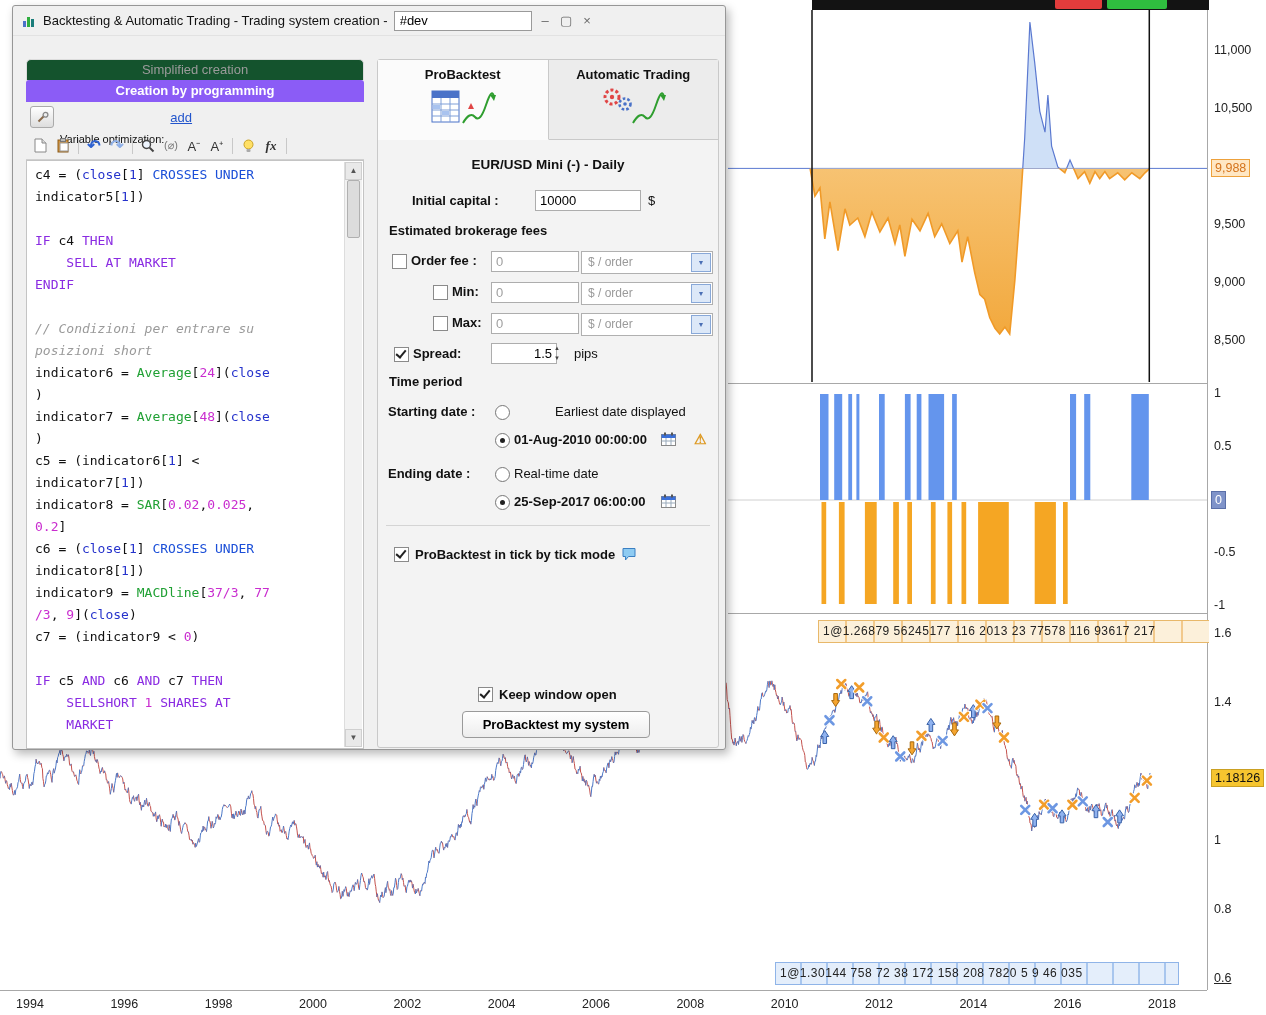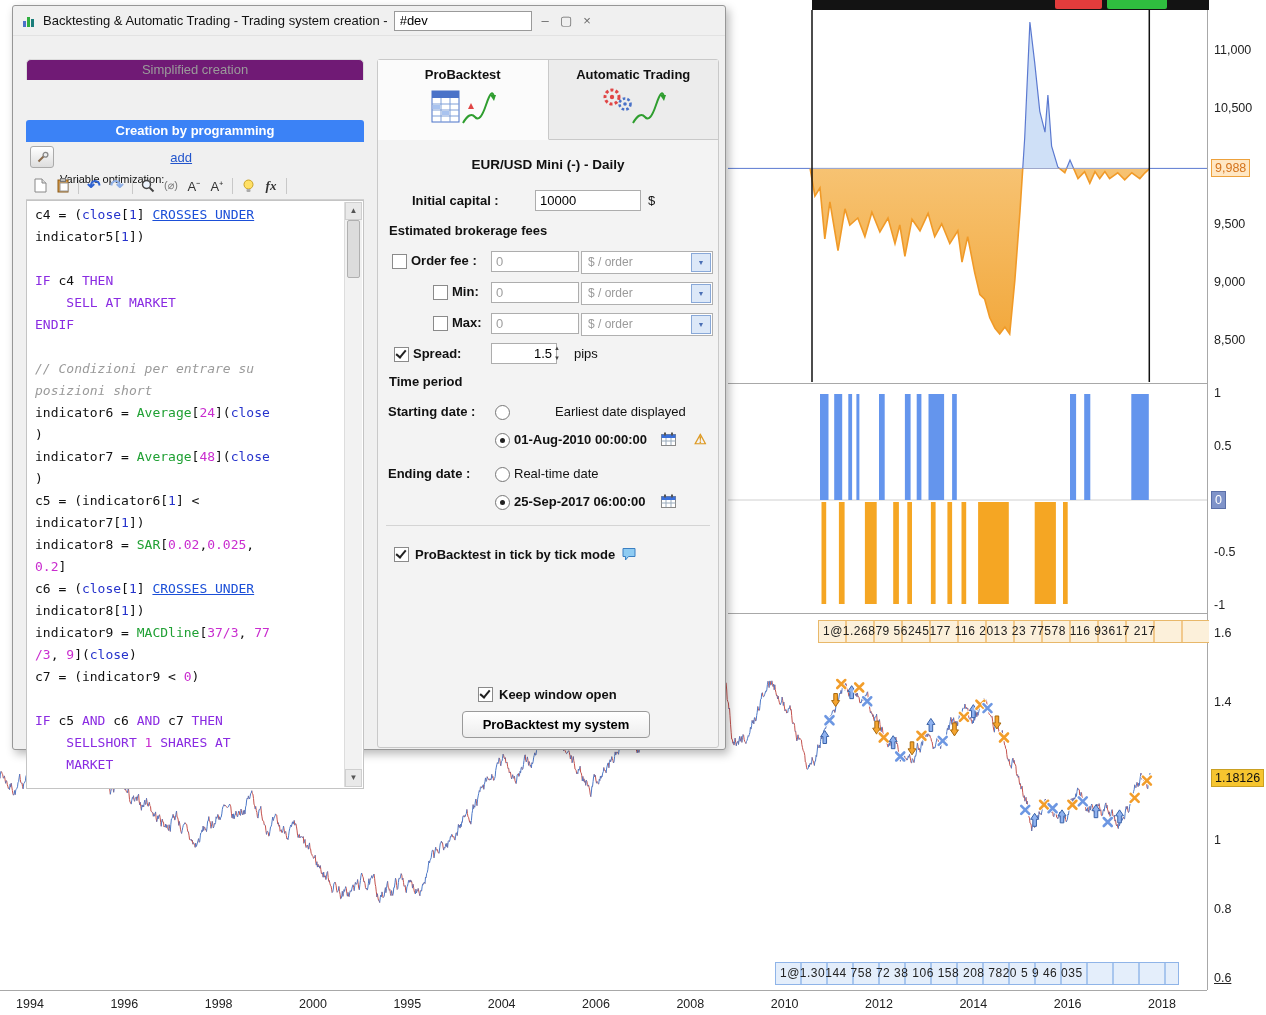--- a/index.html
+++ b/index.html
@@ -36,42 +36,42 @@
           border:1px solid #979797;border-radius:3px;box-shadow:3px 4px 10px rgba(0,0,0,.28);z-index:10;}
   .titlebar{position:absolute;left:0;top:0;right:0;height:29px;display:flex;align-items:center;
             gap:6px;padding:0 8px;border-bottom:1px solid #e2e2e2;}
   .titlebar .title{font-size:13px;white-space:nowrap;}
   .name-input{width:126px;height:18px;border:1px solid #9a9a9a;font-size:13px;padding:0 5px;
               font-family:inherit;}
   .winbtn{width:15px;text-align:center;color:#6a6a6a;font-size:13px;cursor:default;}
   .winbtn:first-of-type{margin-left:auto;}
   
   .leftpane{position:absolute;left:13px;top:53px;width:338px;height:687px;}
-  .tab-simplified{height:20px;background:#701a75;border:1px solid #dcdcdc;border-bottom:none;
+  .tab-simplified{height:20px;background:#14532d;border:1px solid #dcdcdc;border-bottom:none;
       border-radius:5px 5px 0 0;color:#9b9b9b;font-size:13px;text-align:center;line-height:20px;}
-  .tab-programming{height:22px;background:#3b82f6;color:#fff;font-size:13px;font-weight:600;
-      text-align:center;line-height:22px;border-radius:3px 3px 0 0;margin-top:40px;}
+  .tab-programming{height:22px;background:#8b5cf6;color:#fff;font-size:13px;font-weight:600;
+      text-align:center;line-height:22px;border-radius:3px 3px 0 0;}
   .varopt{height:30px;display:flex;align-items:center;gap:6px;padding-left:4px;}
   .varopt-btn{width:22px;height:20px;border:1px solid #aaa;border-radius:3px;
       background:linear-gradient(#fff,#ddd);display:inline-flex;align-items:center;justify-content:center;}
   .varopt-label{font-size:11px;font-weight:400;margin-top:44px;}
   .addlink{font-size:13px;color:#2255cc;text-decoration:underline;cursor:pointer;}
   .toolbar{height:27px;display:flex;align-items:center;gap:7px;padding-left:6px;
            border-bottom:1px solid #d0d0d0;}
   .tsep{width:1px;height:16px;background:#c8c8c8;}
   .tbtn{display:inline-flex;align-items:center;justify-content:center;min-width:16px;height:18px;
         font-size:13px;color:#333;cursor:default;}
   .tbtn.undo{color:#2f62d0;font-size:16px;font-weight:700;}
   .tbtn.redo{color:#8fb0e8;font-size:16px;font-weight:700;}
   .tbtn.fx{font-family:"Liberation Serif",serif;font-style:italic;font-weight:700;}
   .tbtn.cmt{color:#777;font-size:11px;}
   .editor{position:relative;height:587px;background:#fff;border:1px solid #c4c4c4;overflow:hidden;}
   .code{position:absolute;left:0;top:0;right:19px;bottom:0;padding:3px 0 0 8px;
         font-family:"DejaVu Sans Mono",monospace;font-size:13px;line-height:22px;white-space:pre;overflow:hidden;}
-  .tk-d{color:#111;} .tk-b{color:#2633cc;} .tk-o{color:#1b4fd8;text-decoration:underline;} .tk-v{color:#8a2be2;}
+  .tk-d{color:#111;} .tk-b{color:#2633cc;} .tk-o{color:#1b4fd8;} .tk-v{color:#8a2be2;}
   .tk-g{color:#1fa033;} .tk-m{color:#c92ccf;} .tk-c{color:#9a9a9a;font-style:italic;}
   .scrollbar{position:absolute;right:1px;top:1px;bottom:1px;width:17px;background:#f2f2f2;border-left:1px solid #ddd;}
   .sb-up,.sb-down{position:absolute;left:0;right:0;height:16px;font-size:8px;color:#555;
         text-align:center;line-height:16px;background:#e9e9e9;border:1px solid #cfcfcf;}
   .sb-up{top:0;} .sb-down{bottom:0;}
   .sb-thumb{position:absolute;left:2px;right:2px;top:18px;height:56px;background:#dcdcdc;
         border:1px solid #b0b0b0;border-radius:2px;}
   
   .rightpane{position:absolute;left:364px;top:53px;width:340px;height:687px;background:#f3f3f3;
              border:1px solid #c9c9c9;border-radius:3px;}
@@ -219,21 +219,21 @@
       </svg>
     <div class="sep sep1"></div>
     <div class="sep sep2"></div>
     <div class="sep sep3"></div>
     <div class="vborder"></div>
     <div class="topstrip">
       <div class="btn-sell"></div>
       <div class="btn-buy"></div>
     </div>
     <div class="chip-row orange">1@1.26879 56245177 116 2013 23 77578 116 93617 217</div>
-    <div class="chip-row blue">1@1.30144 758 72 38 106 158 208 7820 5 9 46 035</div>
+    <div class="chip-row blue">1@1.30144 758 72 38 172 158 208 7820 5 9 46 035</div>
     <div id="axis-right" class="axis-right">
         <div class="axlbl" style="top: 42px;">11,000</div>
         <div class="axlbl" style="top: 100px;">10,500</div>
         <div class="axlbl hl-orange" style="top: 159.392px;">9,988</div>
         <div class="axlbl" style="top: 216px;">9,500</div>
         <div class="axlbl" style="top: 274px;">9,000</div>
         <div class="axlbl" style="top: 332px;">8,500</div>
         <div class="axlbl" style="top: 385px;">1</div>
         <div class="axlbl" style="top: 438px;">0.5</div>
         <div class="axlbl hl-blue" style="top: 491px;">0</div>
@@ -244,21 +244,21 @@
         <div class="axlbl hl-yellow" style="top: 769.465px;">1.18126</div>
         <div class="axlbl" style="top: 832px;">1</div>
         <div class="axlbl" style="top: 901px;">0.8</div>
         <div class="axlbl" style="top: 970px; text-decoration: underline;">0.6</div>
       </div>
     <div id="axis-bottom" class="axis-bottom">
         <div class="yearlbl" style="left: 12px;">1994</div>
         <div class="yearlbl" style="left: 106.333px;">1996</div>
         <div class="yearlbl" style="left: 200.667px;">1998</div>
         <div class="yearlbl" style="left: 295px;">2000</div>
-        <div class="yearlbl" style="left: 389.334px;">1995</div>
+        <div class="yearlbl" style="left: 389.334px;">2002</div>
         <div class="yearlbl" style="left: 483.667px;">2004</div>
         <div class="yearlbl" style="left: 578px;">2006</div>
         <div class="yearlbl" style="left: 672.334px;">2008</div>
         <div class="yearlbl" style="left: 766.667px;">2010</div>
         <div class="yearlbl" style="left: 861.001px;">2012</div>
         <div class="yearlbl" style="left: 955.334px;">2014</div>
         <div class="yearlbl" style="left: 1049.67px;">2016</div>
         <div class="yearlbl" style="left: 1144px;">2018</div>
       </div>
   </div>

